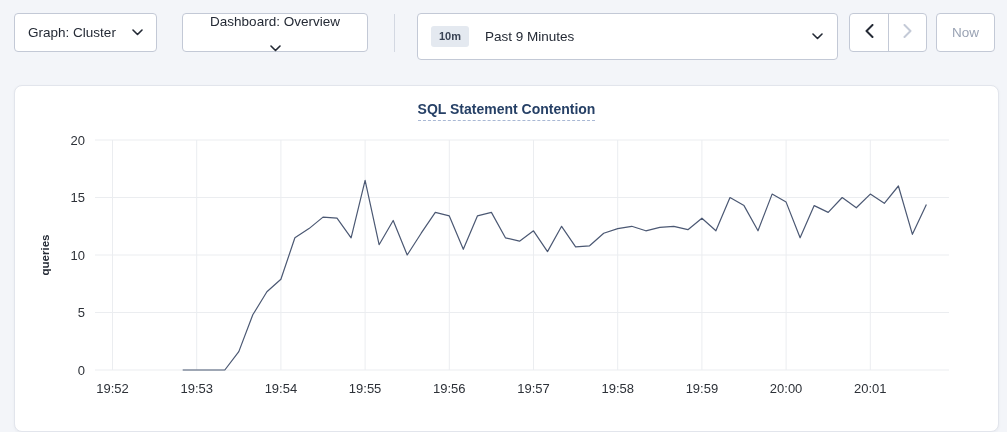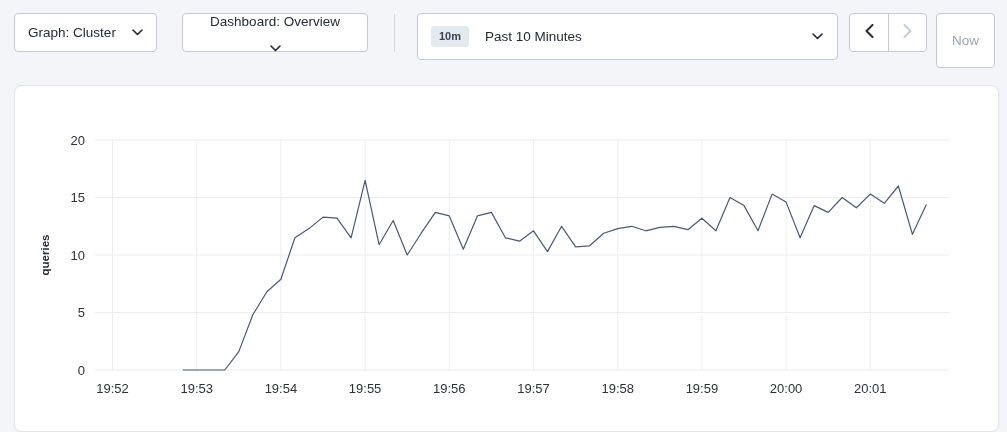--- a/index.html
+++ b/index.html
@@ -38,21 +38,21 @@
     position:absolute; left:849px; top:13px; width:78px; height:39px;
     background:#fff; border:1px solid #c3c9d6; border-radius:4px;
     display:flex; overflow:hidden;
   }
   .nav-btn {
     width:50%; display:flex; align-items:center; justify-content:center; cursor:pointer;
     background:transparent; border:none;
   }
   .nav-btn + .nav-btn { border-left:1px solid #c3c9d6; }
   .now-btn {
-    position:absolute; left:936px; top:13px; width:59px; height:55px;
+    position:absolute; left:936px; top:13px; width:59px; height:39px;
     background:#fff; border:1px solid #c3c9d6; border-radius:4px;
     font-family:"Liberation Sans", sans-serif;
     font-size:13.5px; font-weight:500; color:#9aa3b4; cursor:default;
     display:flex; align-items:center; justify-content:center;
   }
   .chart-card {
     position:absolute; left:14px; top:85px; width:985px; height:347px;
     background:#ffffff; border:1px solid #e2e5ec; border-radius:8px;
     box-shadow:0 1px 3px rgba(40,50,70,0.05);
   }
@@ -83,21 +83,21 @@
       <svg width="11" height="7" viewBox="0 0 11 7">
           <polyline points="1,1 5.5,5.5 10,1" fill="none" stroke="#242a35" stroke-width="1.6" stroke-linecap="round" stroke-linejoin="round"></polyline>
         </svg>
     </span>
   </div>
 
   <div class="vdivider"></div>
 
   <div class="time-picker">
     <span class="time-badge">10m</span>
-    <span class="time-label">Past 10 Minutes</span>
+    <span class="time-label">Past 9 Minutes</span>
     <span class="dd-chevron">
       <svg width="11" height="7" viewBox="0 0 11 7">
           <polyline points="1,1 5.5,5.5 10,1" fill="none" stroke="#242a35" stroke-width="1.6" stroke-linecap="round" stroke-linejoin="round"></polyline>
         </svg>
     </span>
   </div>
 
   <div class="nav-group">
     <button class="nav-btn">
       <span>
@@ -112,20 +112,23 @@
             <polyline points="1.5,1 7.5,7 1.5,13" fill="none" stroke="#c4cad7" stroke-width="2" stroke-linecap="round" stroke-linejoin="round"></polyline>
           </svg>
       </span>
     </button>
   </div>
 
   <button class="now-btn">Now</button>
 </div>
 
 <div class="chart-card">
+  <div class="chart-title-wrap">
+    <span class="chart-title">SQL Statement Contention</span>
+  </div>
   <svg width="985" height="347" viewBox="0 0 985 347">
       <line x1="80" y1="284" x2="934" y2="284" stroke="#ebedf0" stroke-width="1"></line>
       <text x="70" y="288.5" text-anchor="end" font-size="13" fill="#2d3138">0</text>
       <line x1="80" y1="226.5" x2="934" y2="226.5" stroke="#ebedf0" stroke-width="1"></line>
       <text x="70" y="231" text-anchor="end" font-size="13" fill="#2d3138">5</text>
       <line x1="80" y1="169" x2="934" y2="169" stroke="#ebedf0" stroke-width="1"></line>
       <text x="70" y="173.5" text-anchor="end" font-size="13" fill="#2d3138">10</text>
       <line x1="80" y1="111.5" x2="934" y2="111.5" stroke="#ebedf0" stroke-width="1"></line>
       <text x="70" y="116" text-anchor="end" font-size="13" fill="#2d3138">15</text>
       <line x1="80" y1="54" x2="934" y2="54" stroke="#ebedf0" stroke-width="1"></line>

